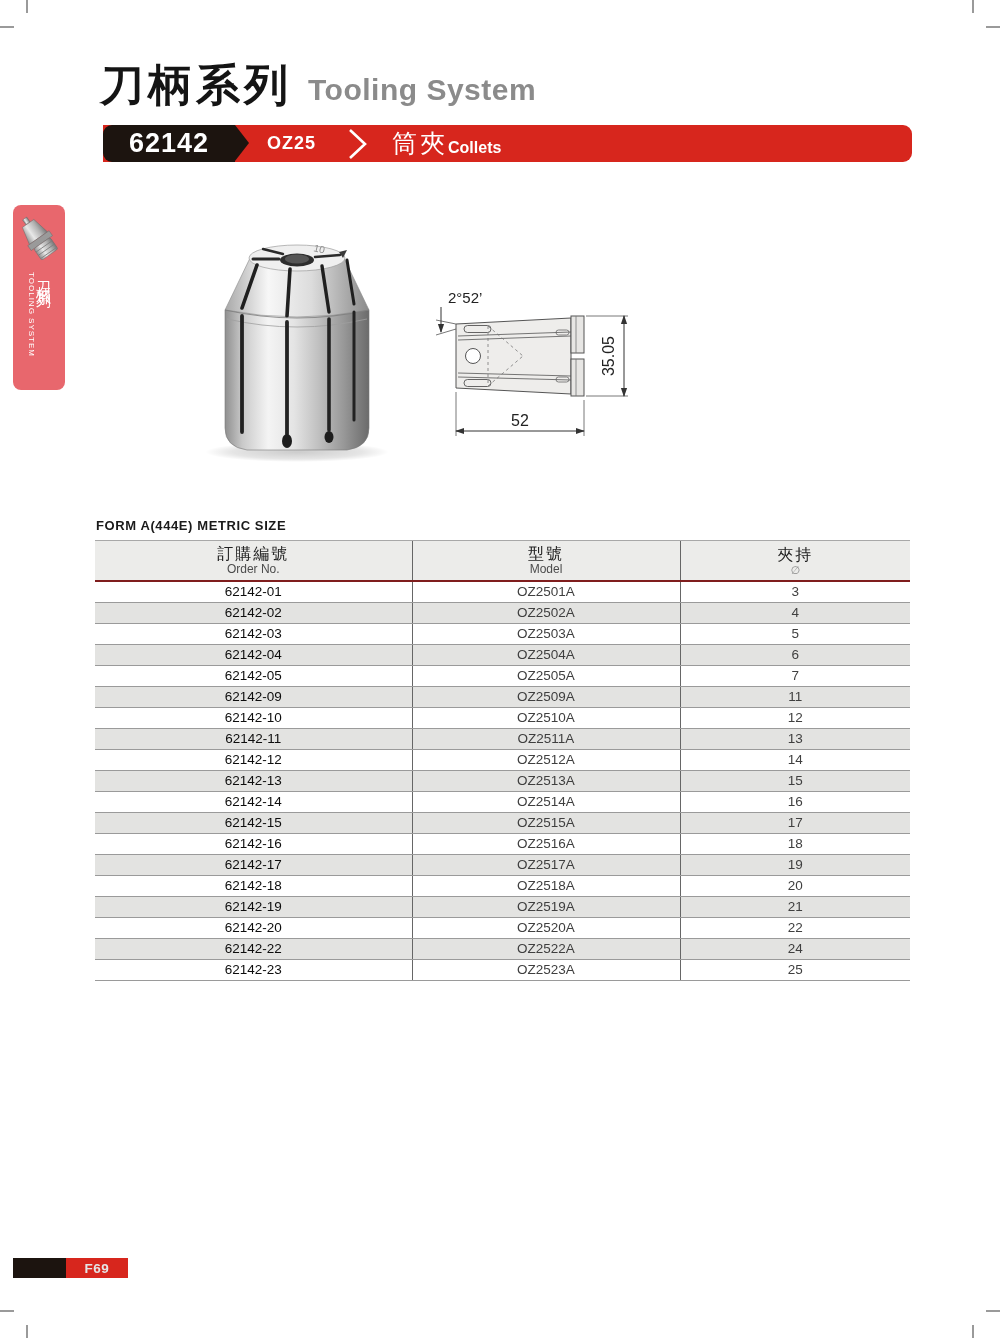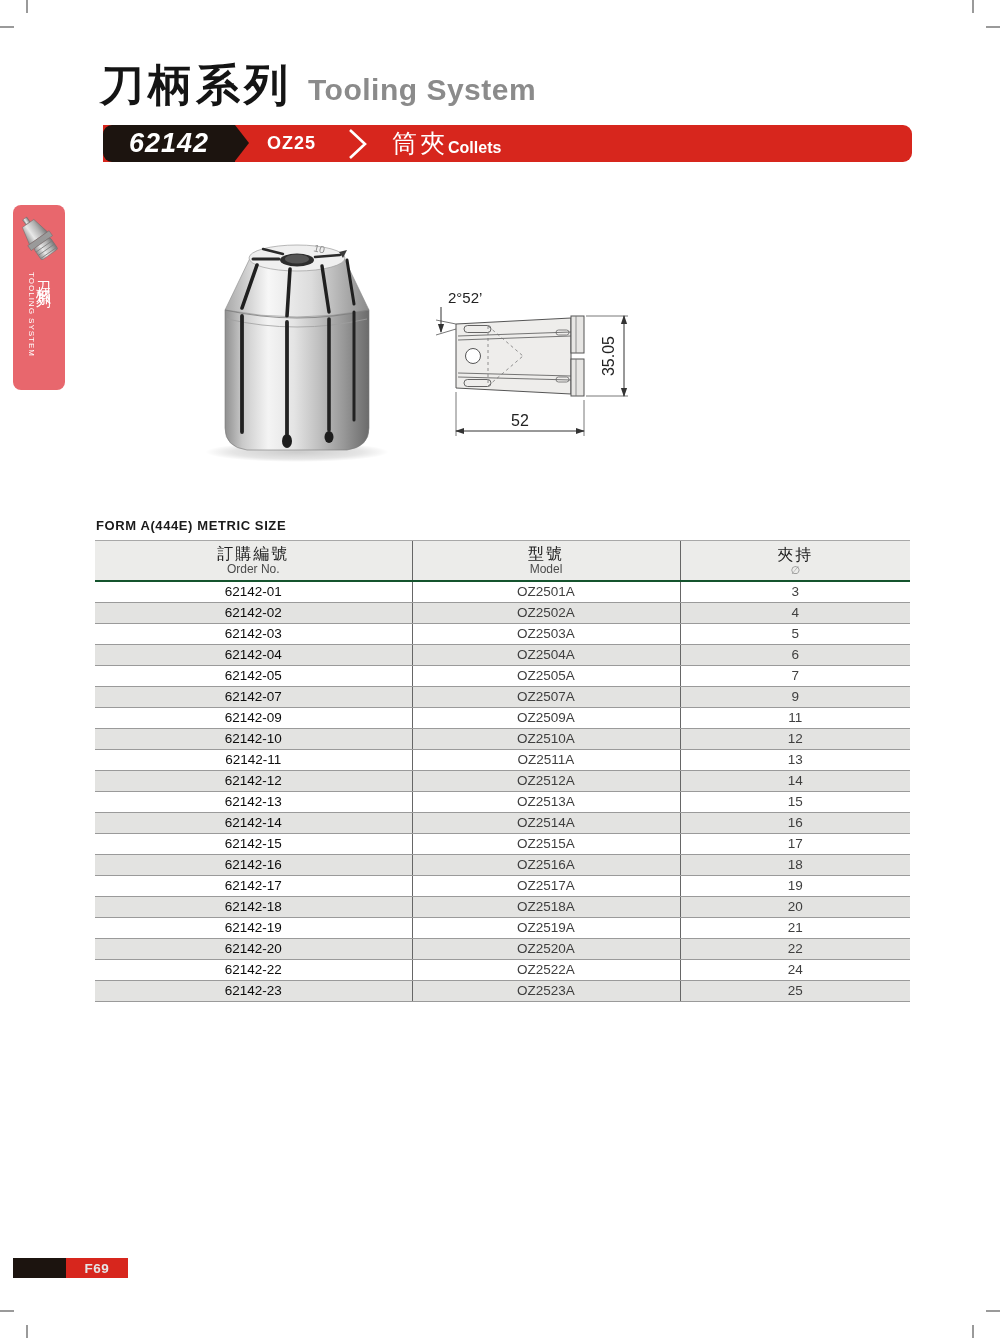--- a/index.html
+++ b/index.html
@@ -19,21 +19,21 @@
 
   
   .banner {
     position:absolute; left:103px; top:125px; width:809px; height:37px;
     background:var(--accent_red,#d7261d); border-radius:0 9px 9px 0;
     display:flex; align-items:center;
   }
   .code-block {
     position:relative; width:132px; height:37px; flex:0 0 auto;
     background:var(--ink_black,#1c140f); border-radius:9px 0 0 9px;
-    display:flex; align-items:center; justify-content:center;font-style:italic;
+    display:flex; align-items:center; justify-content:center;
   }
   .code-block::after {
     content:""; position:absolute; left:132px; top:0;
     border-top:18.5px solid transparent; border-bottom:18.5px solid transparent;
     border-left:14px solid var(--ink_black,#1c140f);
   }
   .code-text { color:#fff; font-size:27px; font-weight:bold; letter-spacing:1px; }
   .series-text { color:#fff; font-size:18px; font-weight:bold; letter-spacing:1px; margin-left:32px; }
   .banner-chevron { margin-left:30px; flex:0 0 auto; }
   .cat-zh { color:#fff; font-size:25px; letter-spacing:3px; margin-left:22px; }
@@ -65,21 +65,21 @@
     position:absolute; left:96px; top:518px;
     font-size:13px; font-weight:bold; letter-spacing:0.6px; color:#1a1a1a;
   }
   .spec-table {
     position:absolute; left:95px; top:540px; width:815px;
     border-collapse:collapse; table-layout:fixed;
   }
   .spec-table col.c1 { width:317px; } .spec-table col.c2 { width:268px; } .spec-table col.c3 { width:230px; }
   .spec-table thead th {
     background:var(--header_gray,#ececea); font-weight:normal;
-    border-top:1px solid #a8a8a8; border-bottom:2px solid #14532d;
+    border-top:1px solid #a8a8a8; border-bottom:2px solid #7f1d1d;
     padding:4px 0 3px 0; text-align:center; vertical-align:middle;
   }
   .spec-table th + th, .spec-table td + td { border-left:1px solid #666; }
   .th-zh { font-size:16px; color:#222; letter-spacing:2px; line-height:1.15; }
   .th-en { font-size:12px; color:#4c4c4c; line-height:1.15; }
   .th-dia { font-size:11px; color:#8a8a8a; }
   .spec-table tbody td {
     height:20px; text-align:center; font-size:13.5px; color:#3f3f3f;
     border-bottom:1px solid #9a9a9a; padding:0; line-height:20px;
   }
@@ -289,25 +289,20 @@
           <td>62142-04</td>
           <td>OZ2504A</td>
           <td>6</td>
         </tr>
         <tr>
           <td>62142-05</td>
           <td>OZ2505A</td>
           <td>7</td>
         </tr>
         <tr>
-          <td>62142-07</td>
-          <td>OZ2507A</td>
-          <td>9</td>
-        </tr>
-        <tr>
           <td>62142-09</td>
           <td>OZ2509A</td>
           <td>11</td>
         </tr>
         <tr>
           <td>62142-10</td>
           <td>OZ2510A</td>
           <td>12</td>
         </tr>
         <tr>

